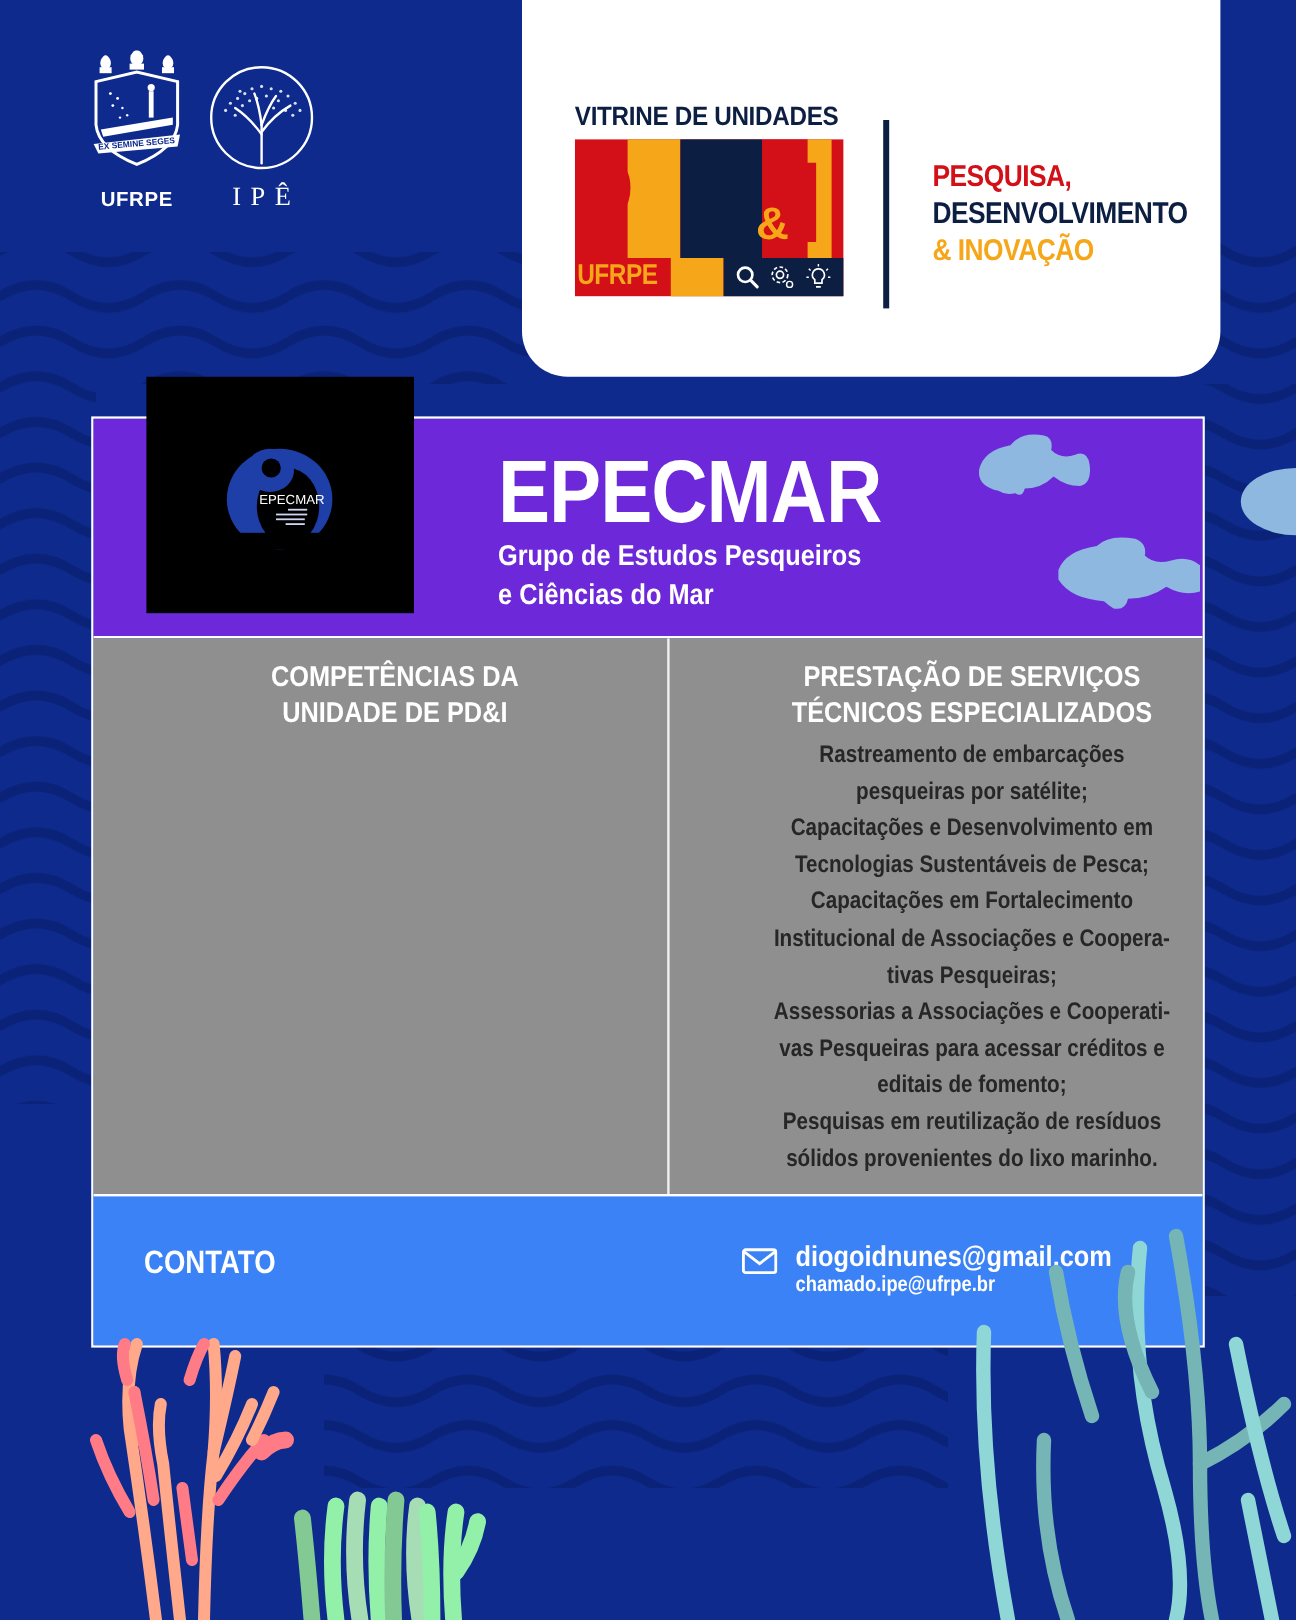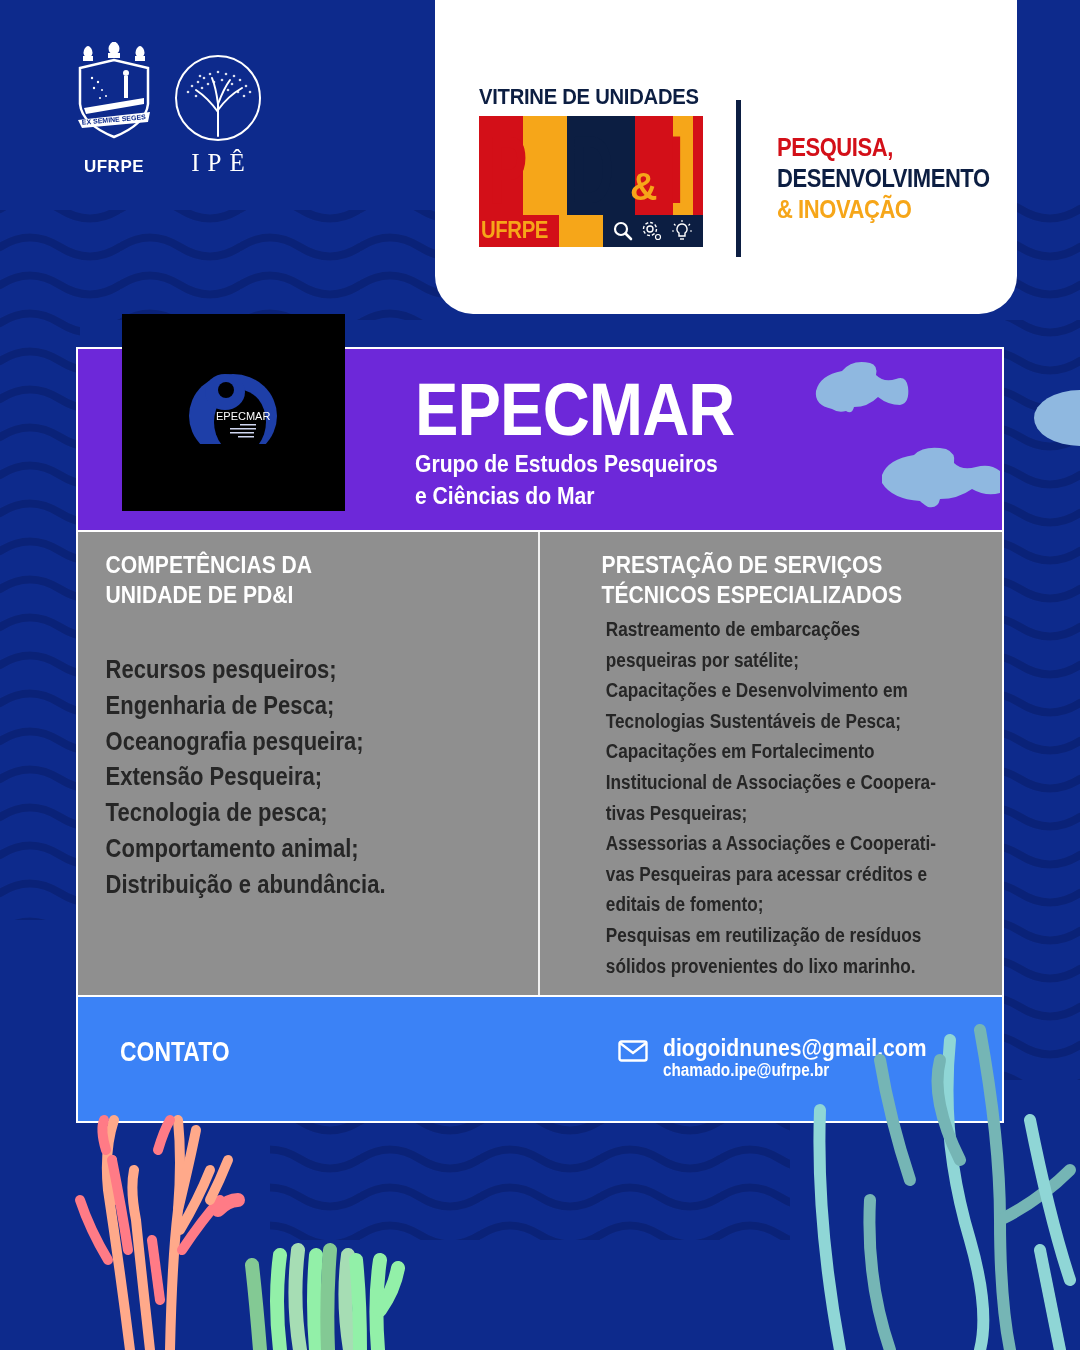--- a/index.html
+++ b/index.html
@@ -10,21 +10,21 @@
     font-family: "Liberation Sans", "DejaVu Sans", sans-serif;
   }
   .bg-waves { position: absolute; inset: 0; z-index: 0; }
   .layer { position: absolute; }
 
   
   .logo-ufrpe { left: 74px; top: 42px; width: 80px; height: 135px; z-index: 2; }
   .logo-ipe { left: 172px; top: 52px; width: 92px; height: 125px; z-index: 2; }
   .logo-caption { color: #fff; text-align: center; position: absolute; left: 0; right: 0; }
   .logo-ufrpe .logo-caption { bottom: 0; font-weight: 700; font-size: 17px; letter-spacing: 0.5px; }
-  .logo-ipe .logo-caption { bottom: 0; font-family: "Liberation Serif", serif; font-size: 25px; letter-spacing: 8px; padding-left: 8px; }
+  .logo-ipe .logo-caption { bottom: 0; font-family: "Liberation Serif", serif; font-size: 22px; letter-spacing: 8px; padding-left: 8px; }
 
   
   .header-card {
     left: 435px; top: -30px; width: 582px; height: 344px;
     background: #fff; border-radius: 0 0 38px 38px; z-index: 2;
   }
   .vitrine-title {
     position: absolute; left: 44px; top: 114px;
     font-family: "Liberation Sans", sans-serif; font-weight: 700;
     font-size: 22px; color: #0c1e42; letter-spacing: -0.3px;
@@ -67,21 +67,21 @@
   }
   .unit-subtitle {
     position: absolute; left: 337px; top: 99px; color: #fff;
     font-weight: 700; font-size: 24px; line-height: 32px;
     transform: scaleX(0.88); transform-origin: left; white-space: nowrap;
   }
   .columns {
     position: absolute; left: 0; top: 183px; width: 100%; height: 463px;
     background: #8f8f8f; display: flex;
   }
-  .col { position: relative; height: 100%; text-align: left; }
+  .col { position: relative; height: 100%; text-align: center; margin-left: 24px; }
   .col-left { width: 462px; border-right: 2px solid #f1f1f1; }
   .col-right { flex: 1; padding-left: 36px; }
   .col-title {
     color: #fff; font-weight: 700; font-size: 24px; line-height: 30px;
     transform: scaleX(0.88); white-space: nowrap;
   }
   .col-left .col-title { margin-top: 18px; }
   .col-right .col-title { margin-top: 18px; }
   .comp-list { margin-top: 42px; }
   .comp-item {
@@ -264,29 +264,20 @@
     </svg>
     <svg class="deco" style="left:800px;top:94px;" width="126" height="70" viewBox="0 0 126 70">
       <path d="M4 32 Q10 16 36 12 Q46 2 68 6 Q78 10 76 20 Q84 28 98 24 Q112 20 122 28 L122 50 Q108 54 94 46 Q80 56 62 56 Q60 66 50 64 Q44 60 42 58 Q14 56 4 40Z" fill="#8fb8e0"></path>
     </svg>
   </div>
 
   <div class="columns">
     <div class="col col-left">
       <div class="col-title">COMPETÊNCIAS DA</div>
       <div class="col-title" style="margin-top:0">UNIDADE DE PD&amp;I</div>
-      <div class="comp-list">
-        <div class="comp-item">Recursos pesqueiros;</div>
-        <div class="comp-item">Engenharia de Pesca;</div>
-        <div class="comp-item">Oceanografia pesqueira;</div>
-        <div class="comp-item">Extensão Pesqueira;</div>
-        <div class="comp-item">Tecnologia de pesca;</div>
-        <div class="comp-item">Comportamento animal;</div>
-        <div class="comp-item">Distribuição e abundância.</div>
-      </div>
     </div>
     <div class="col col-right">
       <div class="col-title">PRESTAÇÃO DE SERVIÇOS</div>
       <div class="col-title" style="margin-top:0">TÉCNICOS ESPECIALIZADOS</div>
       <div class="serv-list">
         <div class="serv-line">Rastreamento de embarcações</div>
         <div class="serv-line">pesqueiras por satélite;</div>
         <div class="serv-line">Capacitações e Desenvolvimento em</div>
         <div class="serv-line">Tecnologias Sustentáveis de Pesca;</div>
         <div class="serv-line">Capacitações em Fortalecimento</div>

